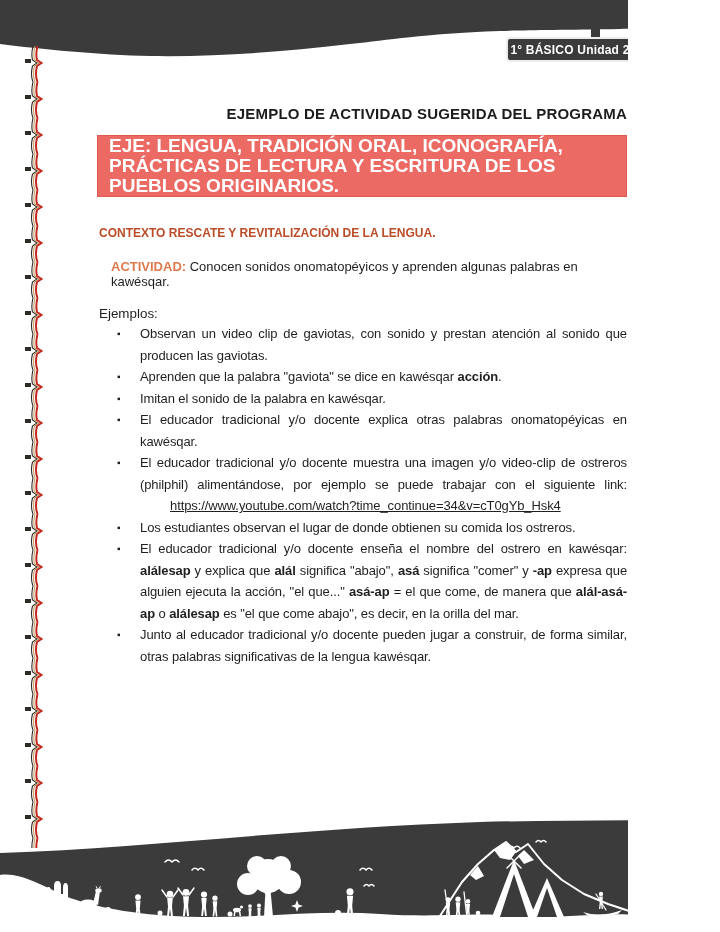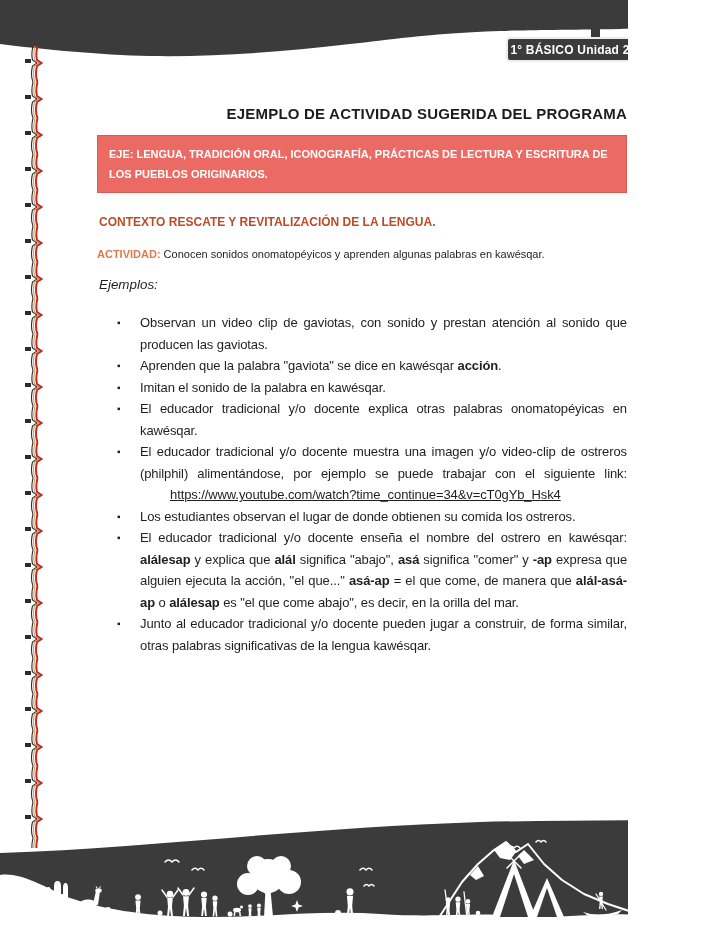--- a/index.html
+++ b/index.html
@@ -20,26 +20,26 @@
   .zz-dark{stroke:var(--zig-dark,#2e2a26);stroke-width:1.1;fill:none;}
   .zz-tan{stroke:var(--zig-tan,#c9a169);stroke-width:1.1;fill:none;}
   .zz-red{stroke:var(--zig-red,#c32823);stroke-width:2;fill:none;}
   .zz-sq{fill:var(--zig-dark,#2e2a26);}
 
   
   .content{position:absolute;left:97px;top:105px;width:530px;z-index:1;}
   .doc-title{margin:0 0 13px 0;text-align:right;font-size:15px;font-weight:700;
       letter-spacing:.2px;color:#1c1c1c;}
   .eje-banner{background:var(--banner-bg,#ec6a64);border:1px solid var(--banner-edge,#e05a54);
-      color:var(--banner-text,#fff);font-weight:700;font-size:11px;line-height:20px;
-      padding:8px 11px;box-sizing:border-box;margin-bottom:22px;}
+      color:var(--banner-text,#fff);font-weight:700;font-size:19px;line-height:20px;
+      padding:0 11px;box-sizing:border-box;margin-bottom:29px;}
   .contexto{color:var(--contexto,#bc4b27);font-weight:700;font-size:12px;margin:0 0 19px 2px;}
-  .actividad{margin:0 0 17px 0;font-size:11px;}
+  .actividad{margin:0 0 17px 14px;font-size:13px;}
   .actividad .lbl{color:var(--actividad,#de7a4e);}
-  .ejemplos{margin:0 0 20px 2px;font-size:13.4px;font-style:italic;}
+  .ejemplos{margin:0 0 2px 2px;font-size:13.4px;}
   ul.examples{list-style:none;margin:0;padding:0;}
   ul.examples li{display:flex;font-size:13px;line-height:21.5px;letter-spacing:-0.1px;}
   ul.examples .marker{width:23px;padding-left:20px;flex:0 0 auto;font-size:10px;}
   ul.examples .li-text{flex:1;text-align:justify;}
   .b{font-weight:700;}
   .link{text-decoration:underline;cursor:pointer;margin-left:30px;}
 
   
   .footer-art{position:absolute;left:0;top:820px;width:720px;height:112px;z-index:2;}
   .sil{fill:var(--silhouette,#fff);}

